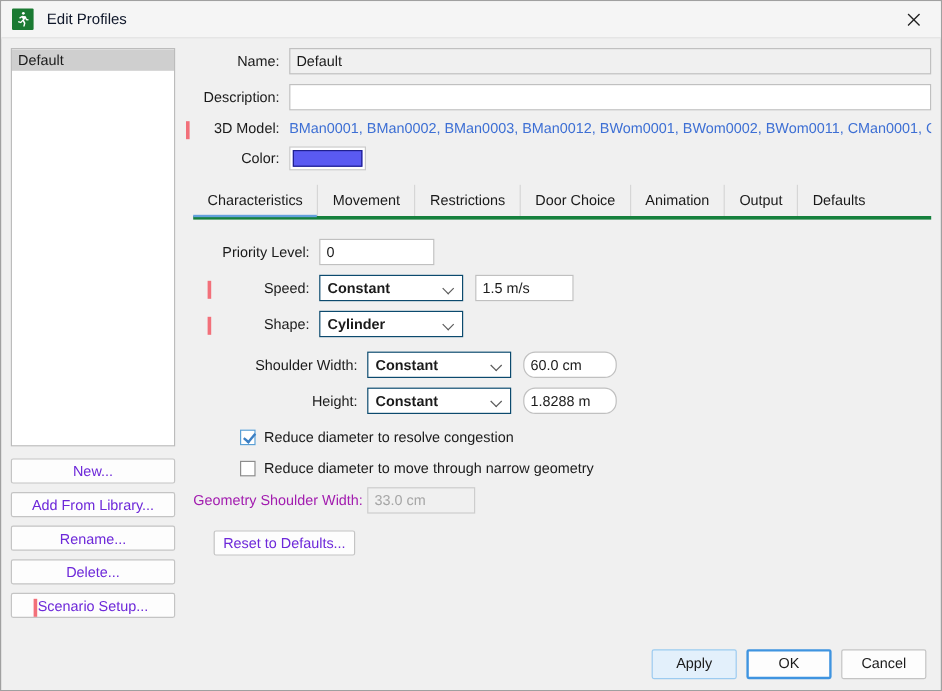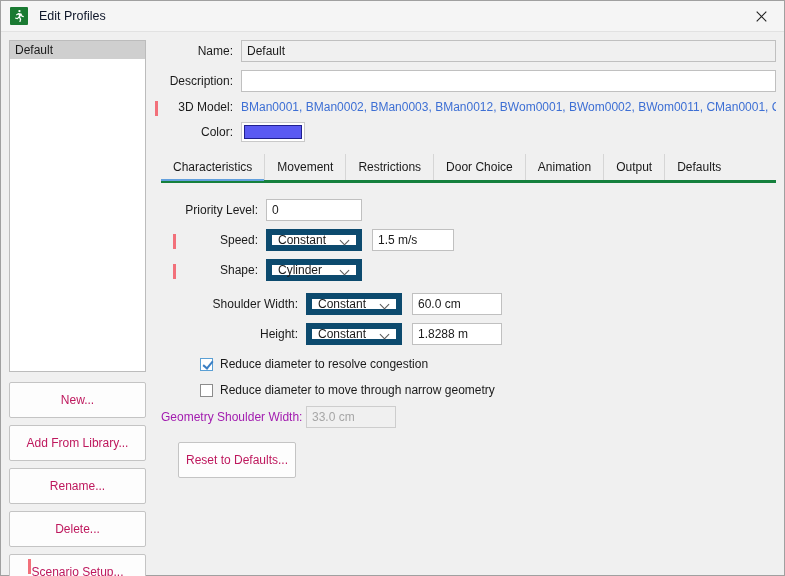--- a/index.html
+++ b/index.html
@@ -92,27 +92,27 @@
     background: #cfcfcf;
   }
 
   #left-buttons {
     margin-top: 10px;
     display: flex;
     flex-direction: column;
     gap: 7px;
   }
   .btn {
-    height: 36px;
+    height: 21px;
     background: #fdfdfd;
     border: 1px solid #c4c4c4;
     border-radius: 2px;
     font-family: "Liberation Sans", sans-serif;
     font-size: 12px;
-    color: #be185d;
+    color: #6d28d9;
     display: flex;
     align-items: center;
     justify-content: center;
     cursor: default;
     padding: 0 6px;
     white-space: nowrap;
     position: relative;
   }
   .btn .redmark {
     position: absolute;
@@ -244,30 +244,31 @@
     padding-right: 8px;
     font-size: 12px;
     position: relative;
     white-space: nowrap;
   }
   .clbl.indent { width: 145px; flex: 0 0 145px; }
   .clbl.dim { color: #a21caf; text-align: center; }
   .clbl .redbar { left: 12px; }
 
   .sel {
-    width: 96px;
+    width: 120px;
     height: 22px;
-    border: 6px solid #0c4a6e;
+    border: 1px solid #0c4a6e;
     background: #ffffff;
     font-size: 12px;
     display: flex;
     align-items: center;
     padding: 0 4px 0 6px;
     position: relative;
     cursor: default;
+    font-weight: bold;
   }
   .sel .sel-val { flex: 1 1 auto; white-space: nowrap; }
   .sel .chev {
     width: 12px; height: 12px;
     flex: 0 0 12px;
     position: relative;
   }
   .sel .chev::before {
     content: "";
     position: absolute;
@@ -275,21 +276,21 @@
     width: 6px; height: 6px;
     border-right: 1px solid #5a5a5a;
     border-bottom: 1px solid #5a5a5a;
     transform: rotate(45deg);
   }
 
   .val-input {
     width: 82px;
     margin-left: 10px;
   }
-  .val-input.wide { width: 90px; }
+  .val-input.wide { width: 78px; border-radius: 10px; }
 
   
   .ckrow {
     display: flex;
     align-items: center;
     margin-bottom: 9px;
     padding-left: 39px;
   }
   .ckbox {
     width: 13px; height: 13px;

